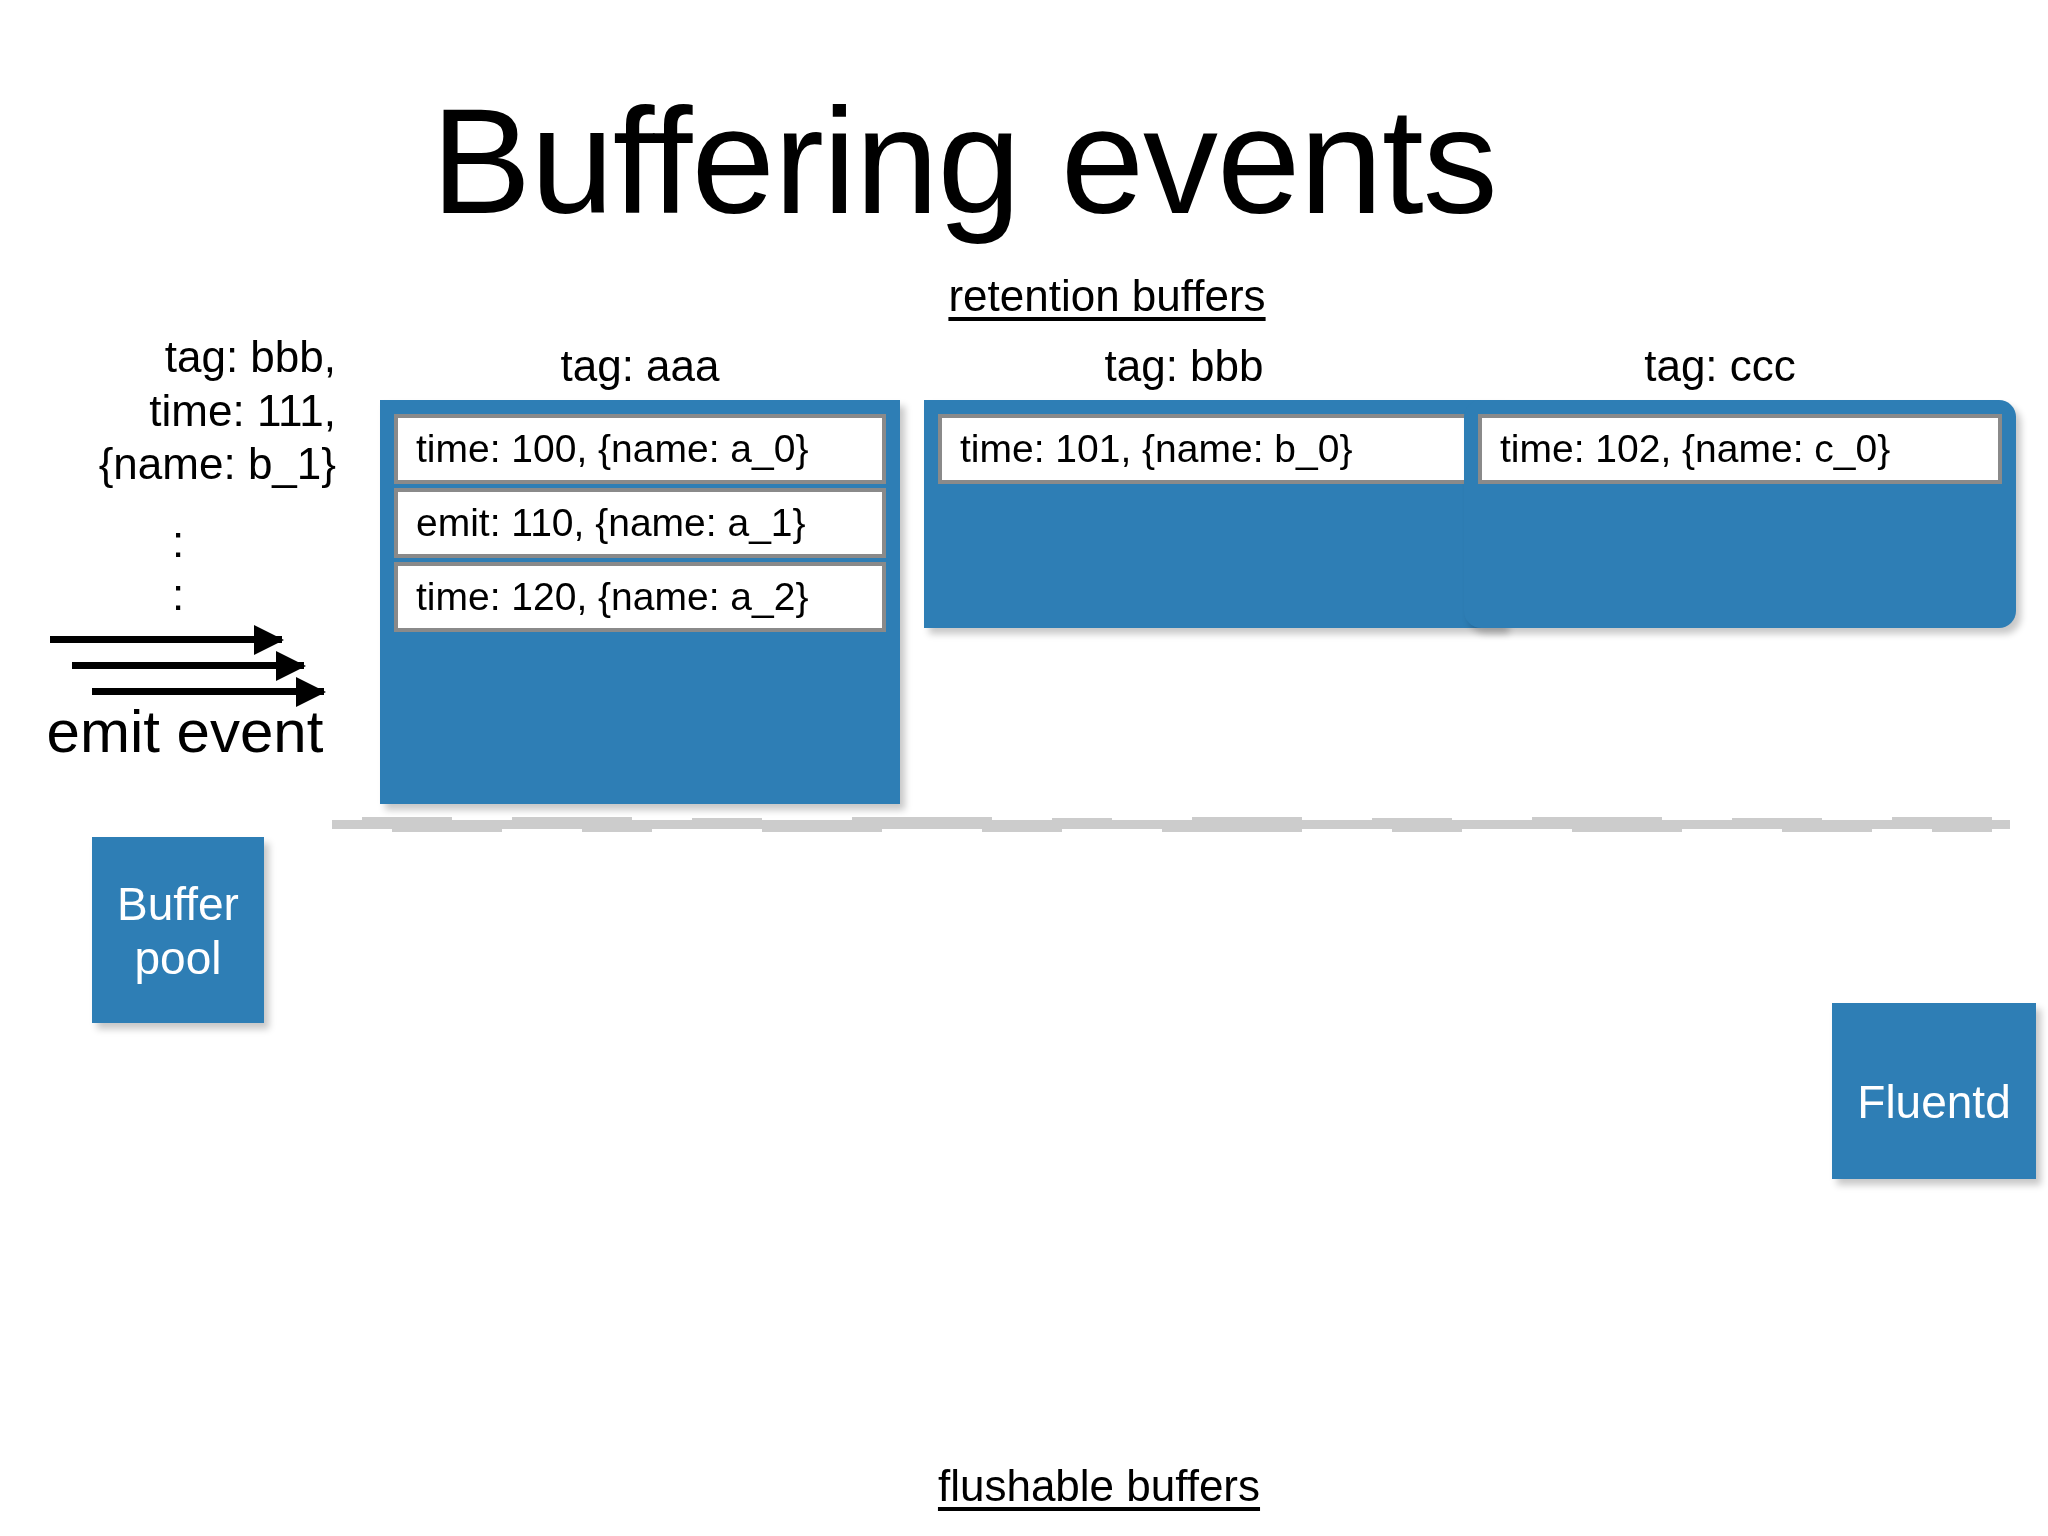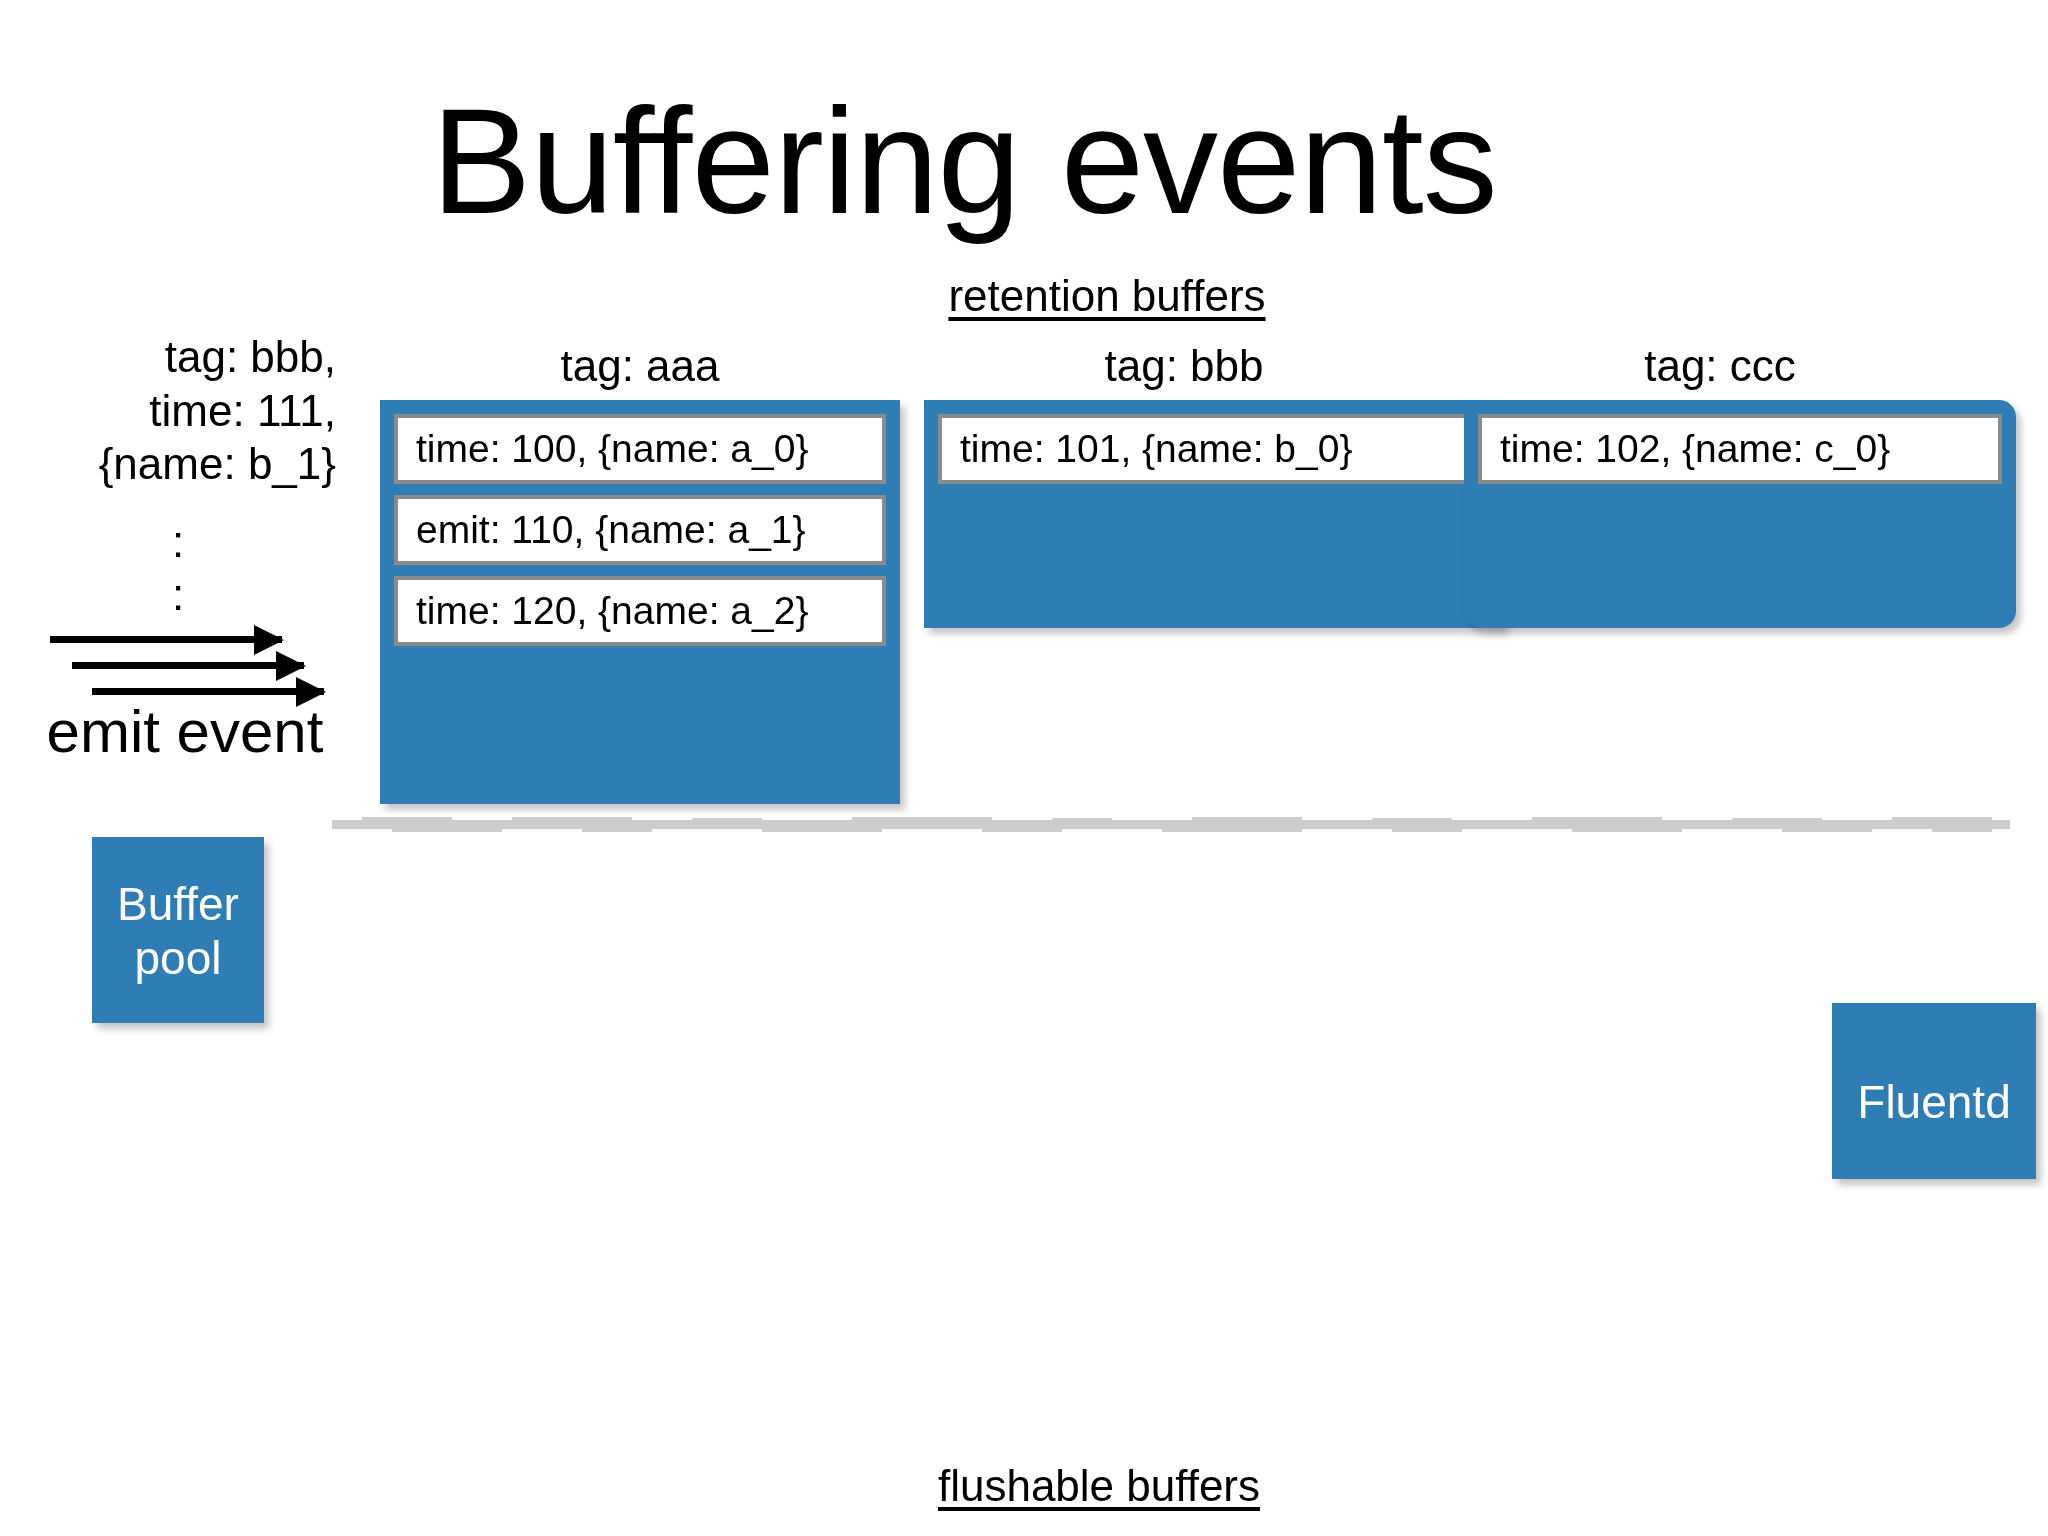--- a/index.html
+++ b/index.html
@@ -166,21 +166,21 @@
     background: #2E7EB5;
     box-shadow: 5px 6px 7px rgba(0,0,0,0.22);
     padding: 14px 14px 0 14px;
     box-sizing: border-box;
   }
   .buffer-entry {
     background: #ffffff;
     border: 4px solid #8a8a8a;
     box-sizing: border-box;
     height: 70px;
-    margin-bottom: 11px;
+    margin-bottom: 4px;
     display: flex;
     align-items: center;
     padding-left: 18px;
     font-size: 39px;
     white-space: nowrap;
   }
 
   #group-aaa { left: 380px; top: 344px; width: 520px; }
   #group-aaa .buffer-body { width: 520px; height: 404px; }
 

